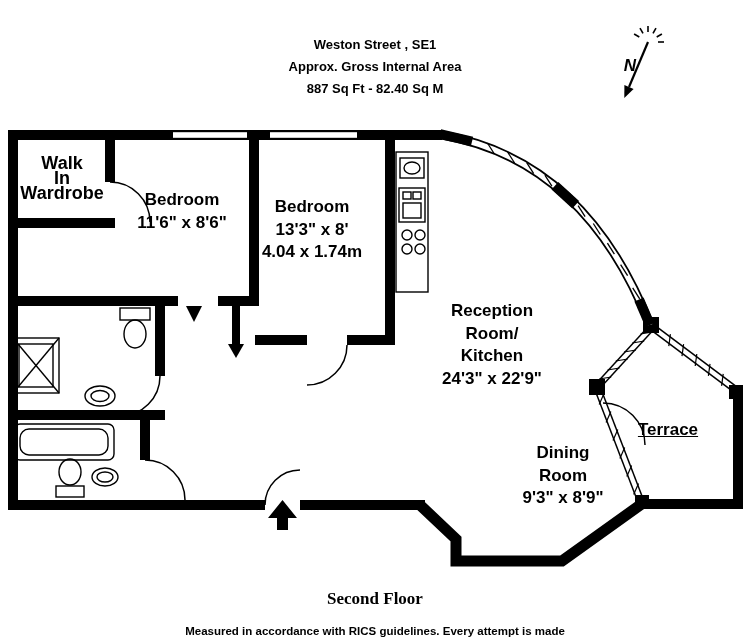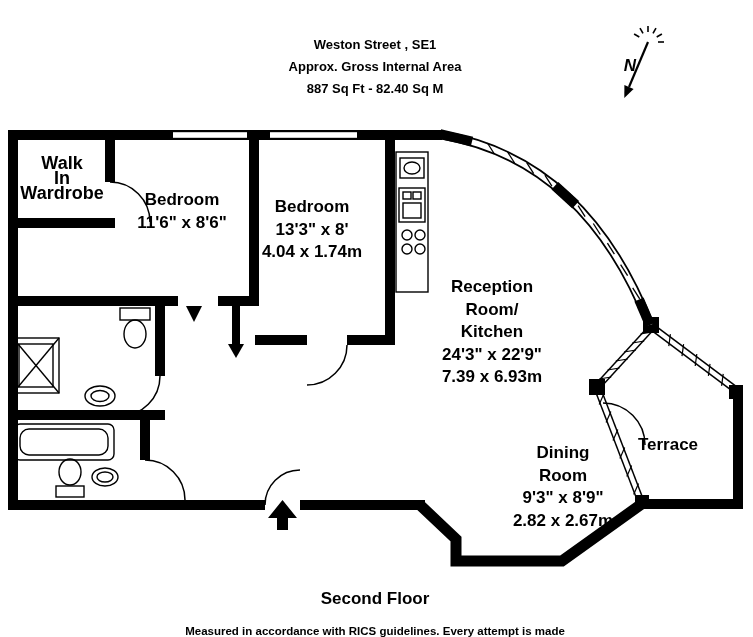--- a/index.html
+++ b/index.html
@@ -207,32 +207,30 @@
   <div>Bedroom</div>
   <div>11'6" x 8'6"</div>
 </div>
 
 <div class="label room" style="left:242px;top:196px;width:140px;">
   <div>Bedroom</div>
   <div>13'3" x 8'</div>
   <div>4.04 x 1.74m</div>
 </div>
 
-<div class="label room" style="left:417px;top:276px;width:150px;">
+<div class="label room" style="left:417px;top:300px;width:150px;">
   <div>Reception</div>
   <div>Room/</div>
   <div>Kitchen</div>
   <div>24'3" x 22'9"</div>
-  <div>7.39 x 6.93m</div>
 </div>
 
 <div class="label room" style="left:498px;top:442px;width:130px;">
   <div>Dining</div>
   <div>Room</div>
   <div>9'3" x 8'9"</div>
-  <div>2.82 x 2.67m</div>
-</div>
-
-<div class="label room" style="left:608px;top:434px;width:120px;">Terrace</div>
-
-<div class="label floor" style="left:285px;top:589px;width:180px;">Second Floor</div>
+</div>
+
+<div class="label room" style="left:608px;top:419px;width:120px;text-decoration:underline;">Terrace</div>
+
+<div class="label floor" style="left:285px;top:589px;width:180px;font-family:Liberation Serif, serif;">Second Floor</div>
 
 <div class="label disclaimer" style="left:95px;top:625px;width:560px;">Measured in accordance with RICS guidelines. Every attempt is made</div>
 
 </body></html>

